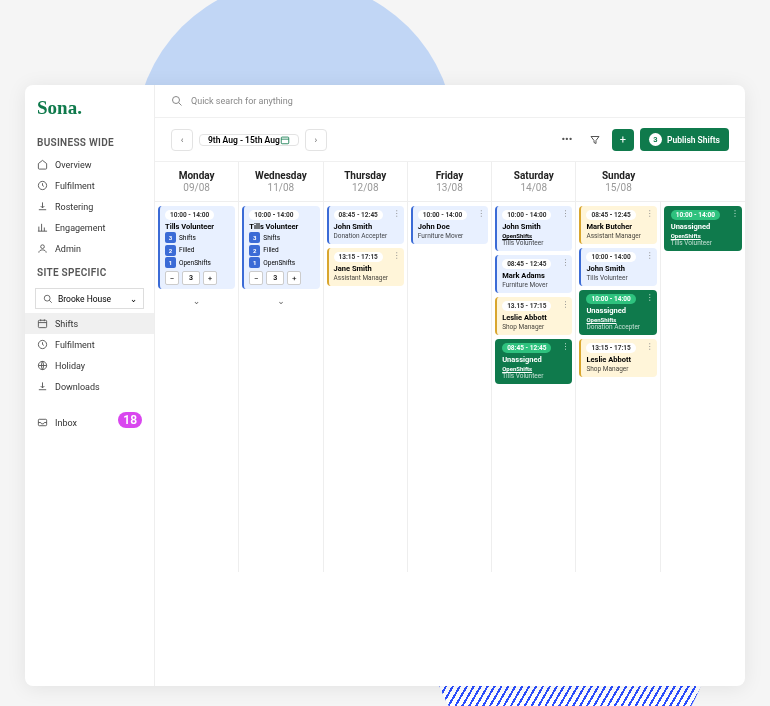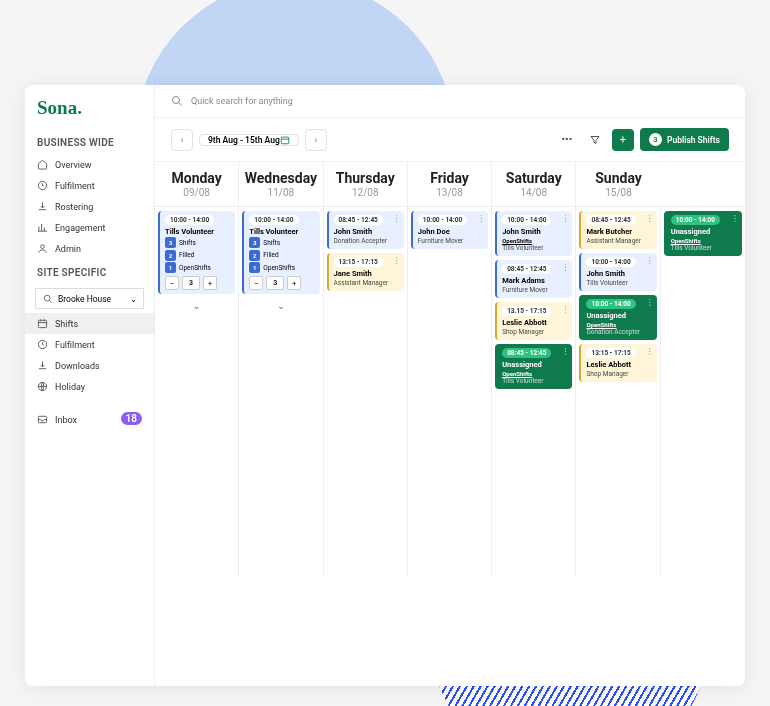--- a/index.html
+++ b/index.html
@@ -9,37 +9,37 @@
   background:repeating-linear-gradient(120deg,#2b4eff 0 2px,white 2px 6px); }
 .app { position:absolute; top:85px; left:25px; right:25px; bottom:20px; background:#fff; border-radius:8px; box-shadow:0 2px 20px rgba(0,0,0,0.08); display:flex; z-index:1; overflow:hidden; }
 .sidebar { width:130px; border-right:1px solid #eee; padding:12px 0; display:flex; flex-direction:column; font-size:9px; }
 .logo { font-size:19px; font-weight:700; color:#0f7a4c; padding:0 12px 10px; font-family:Georgia,serif; }
 .section-label { font-size:10px; font-weight:600; color:#555; letter-spacing:0.3px; padding:8px 12px 6px; }
 .nav-item { display:flex; align-items:center; gap:7px; padding:5px 12px; color:#333; cursor:pointer; }
 .nav-item.active { background:#f0f0f0; }
 .nav-icon { width:11px; height:11px; display:flex; align-items:center; justify-content:center; color:#555; flex-shrink:0; }
 .site-select { margin:4px 10px; border:1px solid #ddd; border-radius:0; padding:4px 6px; display:flex; align-items:center; gap:5px; font-size:8.5px; }
 .site-select .chev { margin-left:auto; }
-.inbox-badge { margin-left:auto; background:#8b5cf6; color:#fff; border-radius:8px; padding:1px 5px; font-size:10px; font-weight:600; }
+.inbox-badge { margin-left:auto; background:#d946ef; color:#fff; border-radius:8px; padding:1px 5px; font-size:12px; font-weight:600; }
 .main { flex:1; display:flex; flex-direction:column; overflow:hidden; }
 .topbar { padding:10px 16px; display:flex; align-items:center; gap:8px; color:#888; font-size:9px; border-bottom:1px solid #f0f0f0; }
 .toolbar { padding:10px 16px; display:flex; align-items:center; gap:6px; border-bottom:1px solid #f0f0f0; }
 .nav-btn { width:22px; height:22px; border:1px solid #e3e3e3; border-radius:4px; background:#fff; display:flex; align-items:center; justify-content:center; cursor:pointer; font-size:9px; color:#666; }
 .date-range { border:1px solid #e3e3e3; border-radius:4px; padding:0 8px; font-size:8.5px; font-weight:600; display:flex; align-items:center; gap:0; }
 .date-range .cal { color:#0f7a4c; }
 .spacer { flex:1; }
 .icon-btn { width:22px; height:22px; border-radius:4px; display:flex; align-items:center; justify-content:center; cursor:pointer; color:#555; font-size:11px; }
 .add-btn { background:#0f7a4c; color:#fff; border-radius:4px; }
 .publish-btn { background:#0f7a4c; color:#fff; border-radius:4px; padding:5px 9px; font-size:8.5px; font-weight:600; display:flex; align-items:center; gap:5px; cursor:pointer; }
 .publish-badge { background:#fff; color:#0f7a4c; border-radius:50%; width:13px; height:13px; display:flex; align-items:center; justify-content:center; font-size:7.5px; font-weight:700; }
 .calendar { flex:1; overflow:auto; }
 .cal-header { display:grid; grid-template-columns:repeat(7,1fr); border-bottom:1px solid #eee; }
 .day-header { border-right:1px solid #eee; padding:8px 4px; text-align:center; }
 .day-header:last-child { border-right:none; }
-.day-name { font-size:14px; font-weight:700; color:#222; }
+.day-name { font-size:10px; font-weight:700; color:#222; }
 .day-date { font-size:10px; color:#999; margin-top:1px; }
 .cal-body { display:grid; grid-template-columns:repeat(7,1fr); min-height:370px; }
 .day-col { border-right:1px solid #eee; padding:4px 3px; display:flex; flex-direction:column; gap:4px; }
 .day-col:last-child { border-right:none; }
 .card { border-radius:4px; padding:4px 5px; font-size:7px; position:relative; border-left:2px solid transparent; }
 .card.blue { background:#e8f0ff; border-left-color:#3b6bd6; }
 .card.yellow { background:#fff5d9; border-left-color:#d9a62e; }
 .card.green { background:#0f7a4c; color:#fff; }
 .time-pill { display:inline-block; background:#fff; color:#333; border-radius:8px; padding:1px 5px; font-size:6.5px; font-weight:700; margin-bottom:2px; }
 .card.green .time-pill { background:#2ec27e; color:#fff; }
@@ -134,33 +134,33 @@
           <svg width="11" height="11" viewBox="0 0 24 24" fill="none" stroke="currentColor" stroke-width="2">
             <circle cx="12" cy="12" r="9"></circle>
             <path d="M12 7v5l3 2"></path>
           </svg>
         </span>
       <span>Fulfilment</span>
     </div>
     <div class="nav-item">
       <span class="nav-icon">
           <svg width="11" height="11" viewBox="0 0 24 24" fill="none" stroke="currentColor" stroke-width="2">
-            <path d="M12 3v12m0 0l-4-4m4 4l4-4M4 19h16"></path>
-          </svg>
-        </span>
-      <span>Downloads</span>
-    </div>
-    <div class="nav-item">
-      <span class="nav-icon">
-          <svg width="11" height="11" viewBox="0 0 24 24" fill="none" stroke="currentColor" stroke-width="2">
             <circle cx="12" cy="12" r="9"></circle>
             <path d="M3 12h18M12 3c3 3 3 15 0 18M12 3c-3 3-3 15 0 18"></path>
           </svg>
         </span>
       <span>Holiday</span>
+    </div>
+    <div class="nav-item">
+      <span class="nav-icon">
+          <svg width="11" height="11" viewBox="0 0 24 24" fill="none" stroke="currentColor" stroke-width="2">
+            <path d="M12 3v12m0 0l-4-4m4 4l4-4M4 19h16"></path>
+          </svg>
+        </span>
+      <span>Downloads</span>
     </div>
     <div class="nav-item" style="margin-top:10px;align-items:flex-end;">
       <span class="nav-icon">
           <svg width="11" height="11" viewBox="0 0 24 24" fill="none" stroke="currentColor" stroke-width="2">
             <rect x="3" y="5" width="18" height="14" rx="2"></rect>
             <path d="M3 12h5l2 3h4l2-3h5"></path>
           </svg>
         </span>
       <span>Inbox</span>
       <span class="inbox-badge">18</span>

